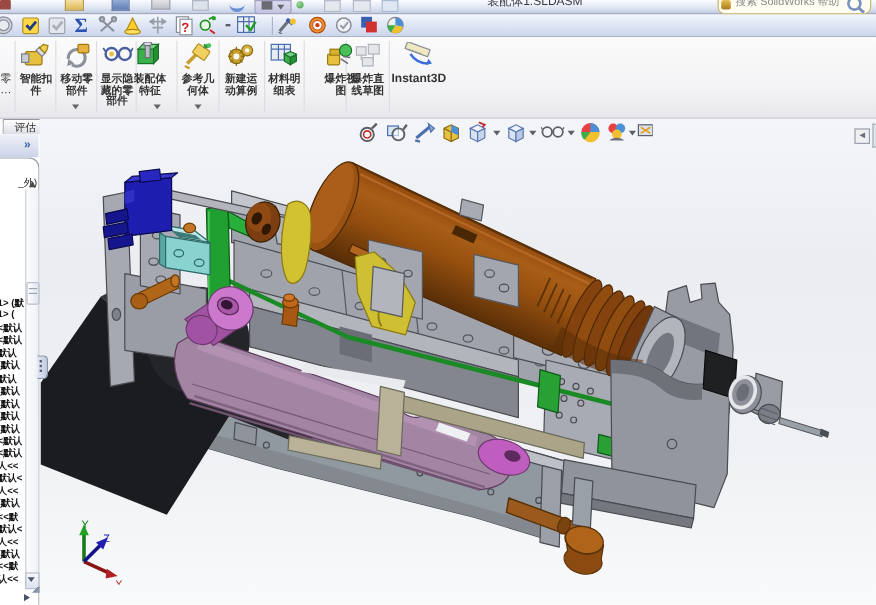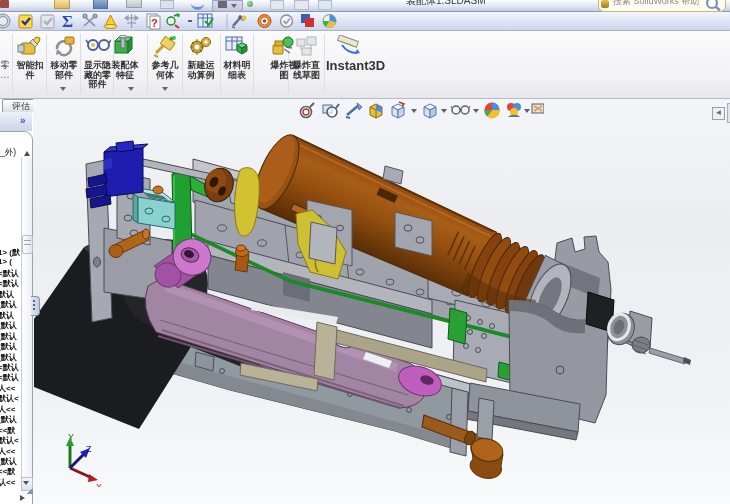--- a/index.html
+++ b/index.html
@@ -203,21 +203,21 @@
       <path d="M13 14l6 4M15 12l6 1" stroke="#6a6f78" stroke-width="1.3"></path>
     </svg>爆炸视<br>图</div>
 <div class="rbtn" style="left:290px;width:33px"><svg class="ric" viewBox="0 0 26 24">
       <g fill="#e4e6ea" stroke="#b0b4bc">
         <rect x="3" y="4" width="8" height="7"></rect>
         <rect x="13" y="2" width="9" height="8"></rect>
         <rect x="8" y="13" width="9" height="7"></rect>
       </g>
       <path d="M7 11v4M17 10v5" stroke="#b0b4bc"></path>
     </svg>爆炸直<br>线草图</div>
-<div class="rbtn" style="left:326px;width:46px;font-size:13px"><svg class="ric" viewBox="0 0 26 24">
+<div class="rbtn" style="left:326px;width:46px;font-size:10px"><svg class="ric" viewBox="0 0 26 24">
       <rect x="2" y="3" width="20" height="6" transform="rotate(20 12 6)" fill="#f0e8c0" stroke="#8a8f9a"></rect>
       <path d="M4 6l2 1M7 7l2 1M10 8l2 1M13 9l2 1" stroke="#8a8f9a"></path>
       <path d="M6 10 C10 16 16 18 21 18" fill="none" stroke="#3a6fd8" stroke-width="2"></path>
       <path d="M21 14l3 4-5 1z" fill="#3a6fd8"></path>
     </svg>Instant3D</div>
 
 <div class="abs" id="tabrow"></div>
 <div class="tab" style="left:2px;width:36px">评估</div>
 <div class="tab" style="left:40px;width:69px">办公室产品</div>
 
@@ -527,21 +527,21 @@
       <path d="M10 -16l10 -4-4 10z" fill="#2020b0"></path>
   <text x="-2" y="-28" font-size="9" fill="#1a7a1a">Y</text>
   <text x="16" y="-16" font-size="9" fill="#2020b0">Z</text>
   <text x="26" y="22" font-size="9" fill="#b02020">X</text>
  </g>
 </svg>
 
 <div class="abs" id="panelhead"></div>
 <div class="abs" style="left:20px;top:115px;color:#3a62a8;font-size:10px;font-weight:bold">»</div>
 <div class="abs" id="panelbox"></div>
-<div class="abs" style="left:0;top:147px;width:22px;overflow:hidden;font-size:8.5px;color:#222;white-space:nowrap">_外)</div>
+<div class="abs" style="left:15px;top:147px;width:22px;overflow:hidden;font-size:8.5px;color:#222;white-space:nowrap">_外)</div>
 <div class="abs" style="left:24px;top:151px;width:0;height:0;border-left:3.5px solid transparent;border-right:3.5px solid transparent;border-bottom:5px solid #4a4a4a"></div>
 <div class="abs" id="treetext">
     <div class="tl" style="top: 116px;">1&gt; (默</div>
     <div class="tl" style="top: 126.45px;">1&gt; (</div>
     <div class="tl" style="top: 136.9px;">&lt;默认</div>
     <div class="tl" style="top: 147.35px;">&lt;默认</div>
     <div class="tl" style="top: 157.8px;">默认</div>
     <div class="tl" style="top: 168.25px;">(默认</div>
     <div class="tl" style="top: 178.7px;">默认</div>
     <div class="tl" style="top: 189.15px;">(默认</div>

